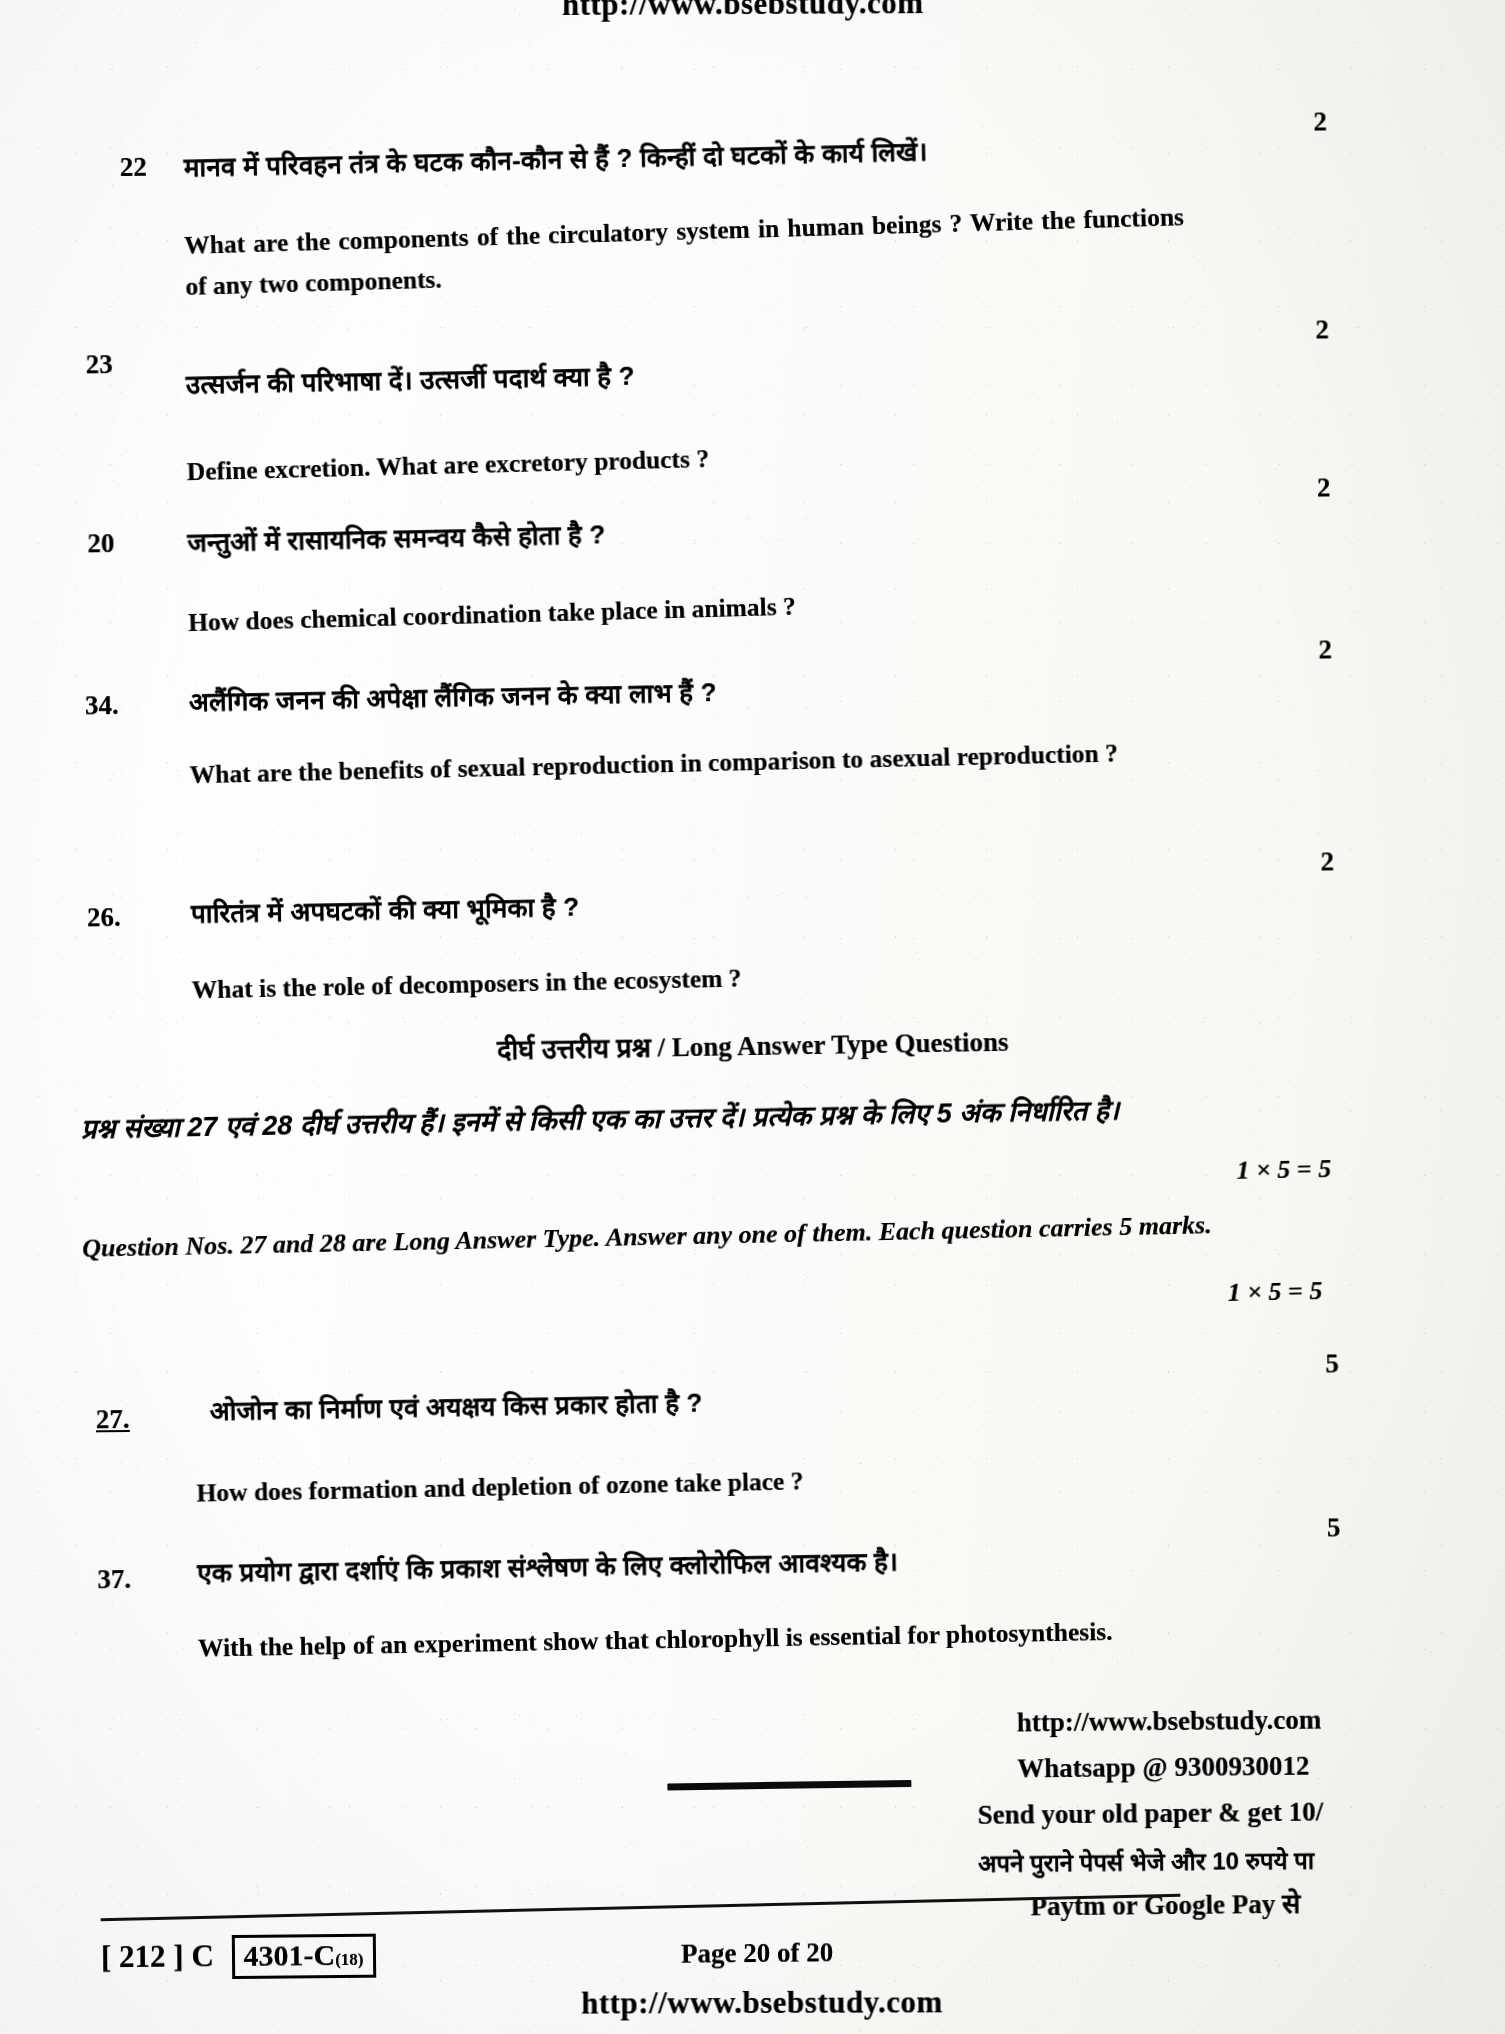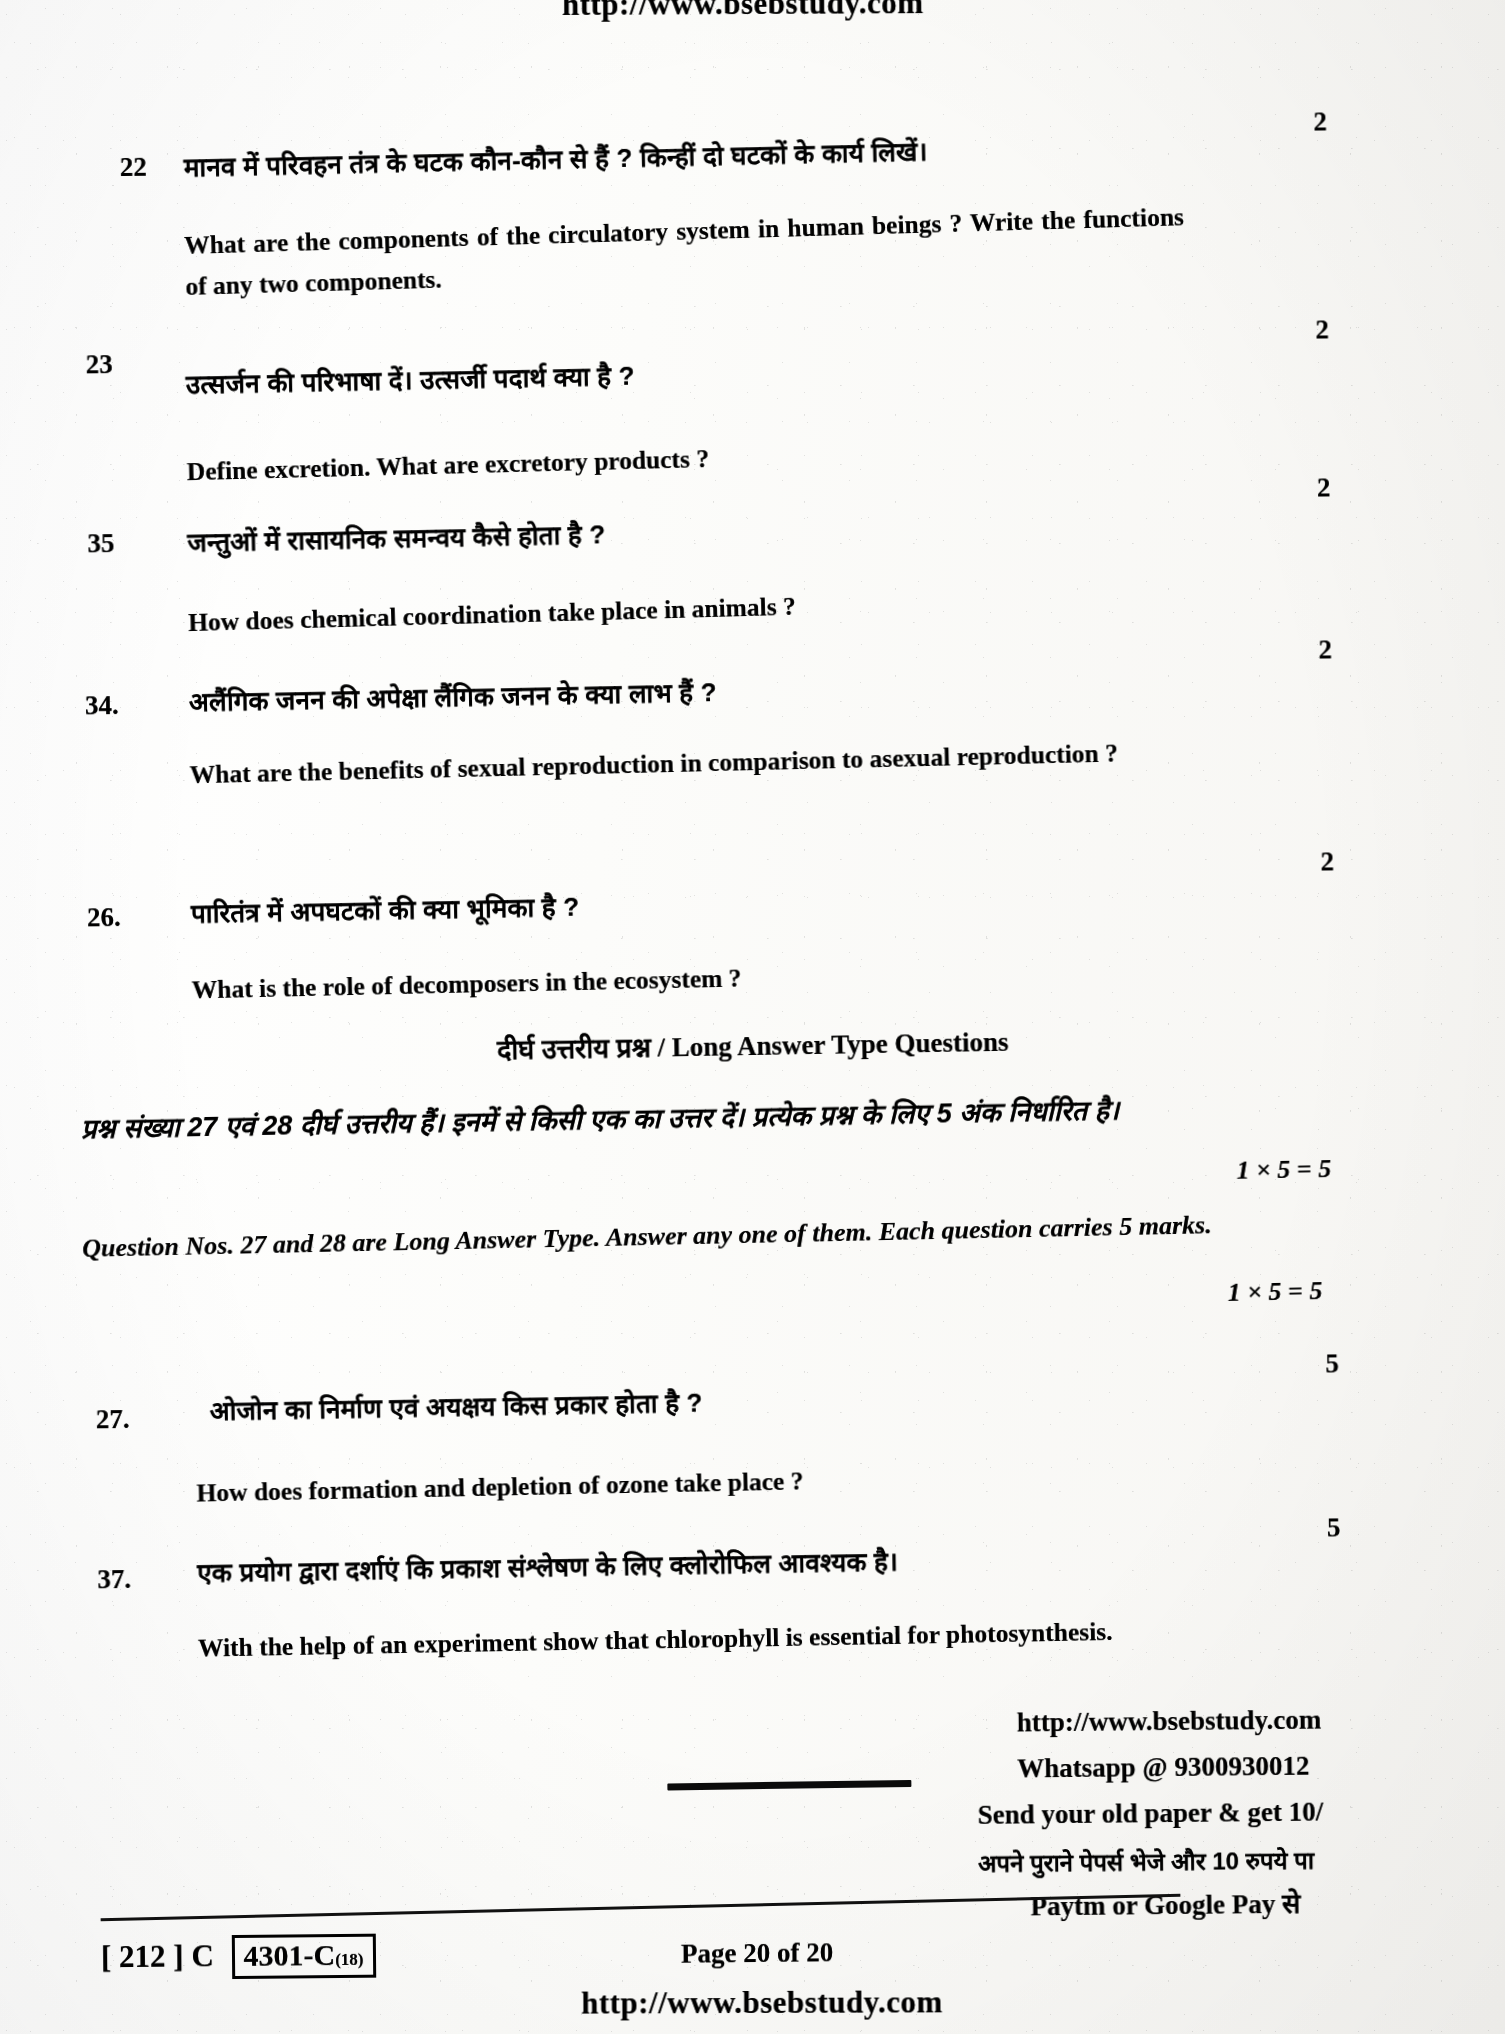--- a/index.html
+++ b/index.html
@@ -235,21 +235,21 @@
     <div class="qnum ink" style="left:92px; top:146px;margin-left:36px;">22</div>
     <div class="qhi hindi ink" style="left:192px; top:140px; width:1000px; transform:rotate(-0.7deg);">मानव में परिवहन तंत्र के घटक कौन-कौन से हैं ? किन्हीं दो घटकों के कार्य लिखें।</div>
     <div class="qen eng ink justify" style="left:192px; top:210px; width:1000px; transform:rotate(-1.1deg);">What are the components of the circulatory system in human beings ? Write the functions of any two components.</div>
     <div class="marks ink" style="left:1322px; top:112px;">2</div>
 
     <div class="qnum ink" style="left:92px; top:343px;">23</div>
     <div class="qhi hindi ink" style="left:192px; top:358px; width:1000px; transform:rotate(-0.6deg);">उत्सर्जन की परिभाषा दें। उत्सर्जी पदार्थ क्या है ?</div>
     <div class="qen eng ink" style="left:192px; top:438px; width:1000px; transform:rotate(-0.9deg);">Define excretion. What are excretory products ?</div>
     <div class="marks ink" style="left:1322px; top:320px;">2</div>
 
-    <div class="qnum ink" style="left:92px; top:522px;">35</div>
+    <div class="qnum ink" style="left:92px; top:522px;">20</div>
     <div class="qhi hindi ink" style="left:192px; top:516px; width:1000px; transform:rotate(-0.6deg);">जन्तुओं में रासायनिक समन्वय कैसे होता है ?</div>
     <div class="qen eng ink" style="left:192px; top:588px; width:1000px; transform:rotate(-1.0deg);">How does chemical coordination take place in animals ?</div>
     <div class="marks ink" style="left:1322px; top:478px;">2</div>
 
     <div class="qnum ink" style="left:88px; top:684px;">34.</div>
     <div class="qhi hindi ink" style="left:192px; top:676px; width:1000px; transform:rotate(-0.55deg);">अलैंगिक जनन की अपेक्षा लैंगिक जनन के क्या लाभ हैं ?</div>
     <div class="qen eng ink justify" style="left:192px; top:742px; width:1000px; transform:rotate(-0.8deg);">What are the benefits of sexual reproduction in comparison to asexual reproduction ?</div>
     <div class="marks ink" style="left:1322px; top:640px;">2</div>
 
     <div class="qnum ink" style="left:88px; top:896px;">26.</div>
@@ -262,21 +262,21 @@
       <span class="en">/</span>
       <span class="en">Long Answer Type Questions</span>
     </div>
 
     <div class="instr-hi ink" style="left:80px; top:1092px; width:1110px; transform:rotate(-0.5deg);">प्रश्न संख्या 27 एवं 28 दीर्घ उत्तरीय हैं। इनमें से किसी एक का उत्तर दें। प्रत्येक प्रश्न के लिए 5 अंक निर्धारित है।</div>
     <div class="marks-italic ink" style="left:1235px; top:1160px; transform:rotate(-0.5deg);">1 × 5 = 5</div>
 
     <div class="instr-en ink" style="left:80px; top:1212px; width:1130px; transform:rotate(-0.65deg);">Question Nos. 27 and 28 are Long Answer Type. Answer any one of them. Each question carries 5 marks.</div>
     <div class="marks-italic ink" style="left:1225px; top:1282px; transform:rotate(-0.6deg);">1 × 5 = 5</div>
 
-    <div class="qnum ink" style="left:92px; top:1398px;">27.</div>
+    <div class="qnum ink" style="left:92px; top:1398px;text-decoration:underline;">27.</div>
     <div class="qhi hindi ink" style="left:206px; top:1386px; width:1000px; transform:rotate(-0.45deg);">ओजोन का निर्माण एवं अयक्षय किस प्रकार होता है ?</div>
     <div class="qen eng ink" style="left:192px; top:1462px; width:1000px; transform:rotate(-0.6deg);">How does formation and depletion of ozone take place ?</div>
     <div class="marks ink" style="left:1322px; top:1354px;">5</div>
 
     <div class="qnum ink" style="left:92px; top:1558px;">37.</div>
     <div class="qhi hindi ink" style="left:192px; top:1548px; width:1050px; transform:rotate(-0.4deg);">एक प्रयोग द्वारा दर्शाएं कि प्रकाश संश्लेषण के लिए क्लोरोफिल आवश्यक है।</div>
     <div class="qen eng ink justify" style="left:192px; top:1618px; width:1000px; transform:rotate(-0.5deg);">With the help of an experiment show that chlorophyll is essential for photosynthesis.</div>
     <div class="marks ink" style="left:1322px; top:1518px;">5</div>
 
     <div class="short-rule" style="left:660px; top:1782px; width:244px; transform:rotate(-0.3deg);"></div>

